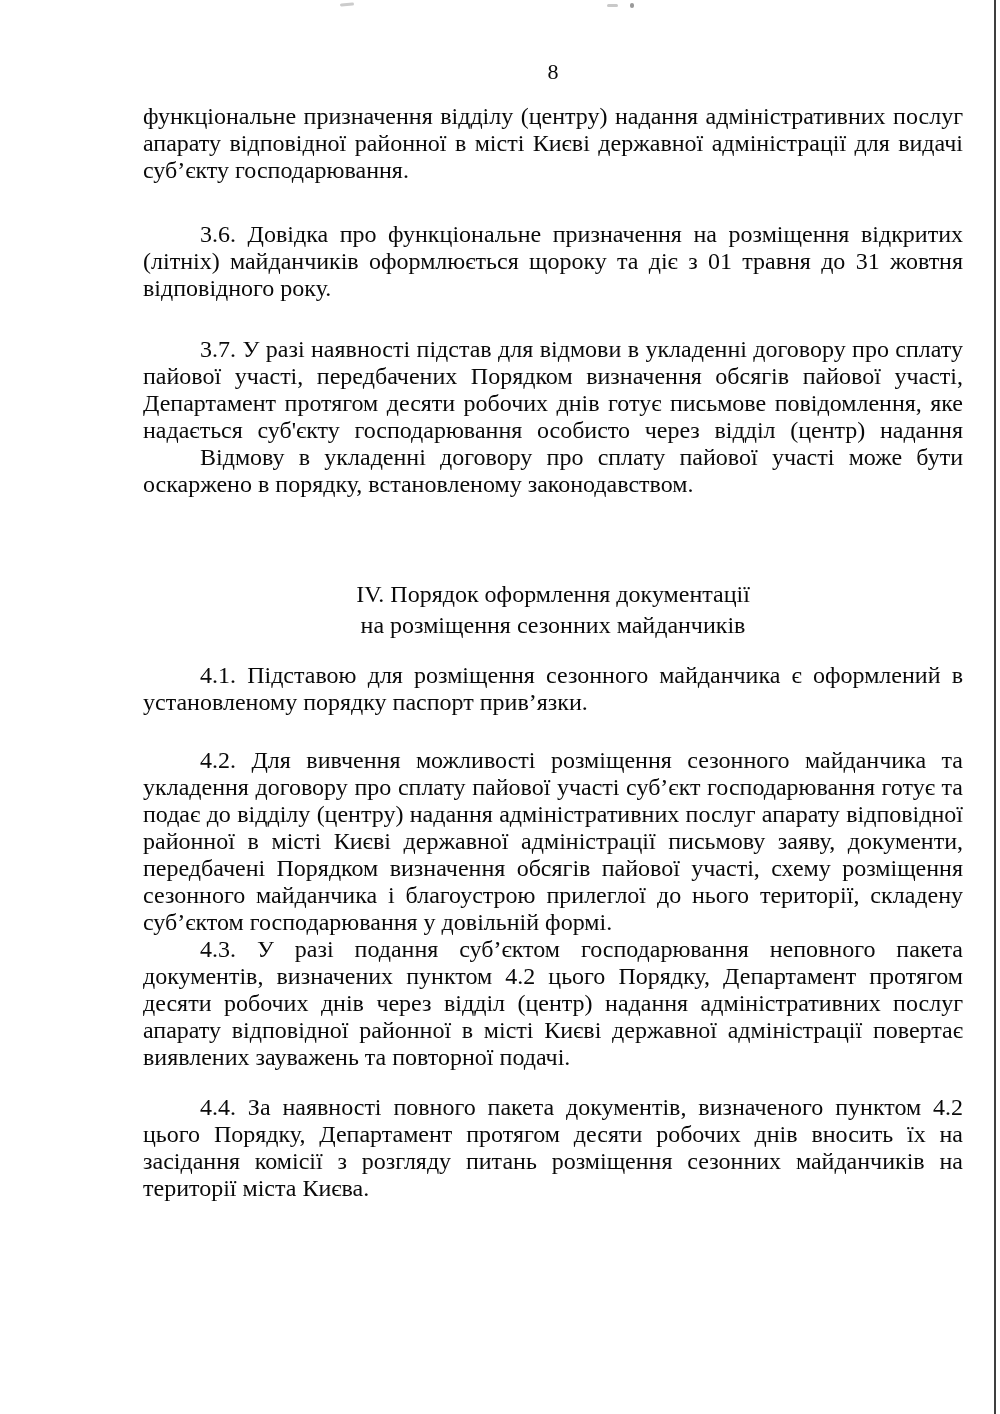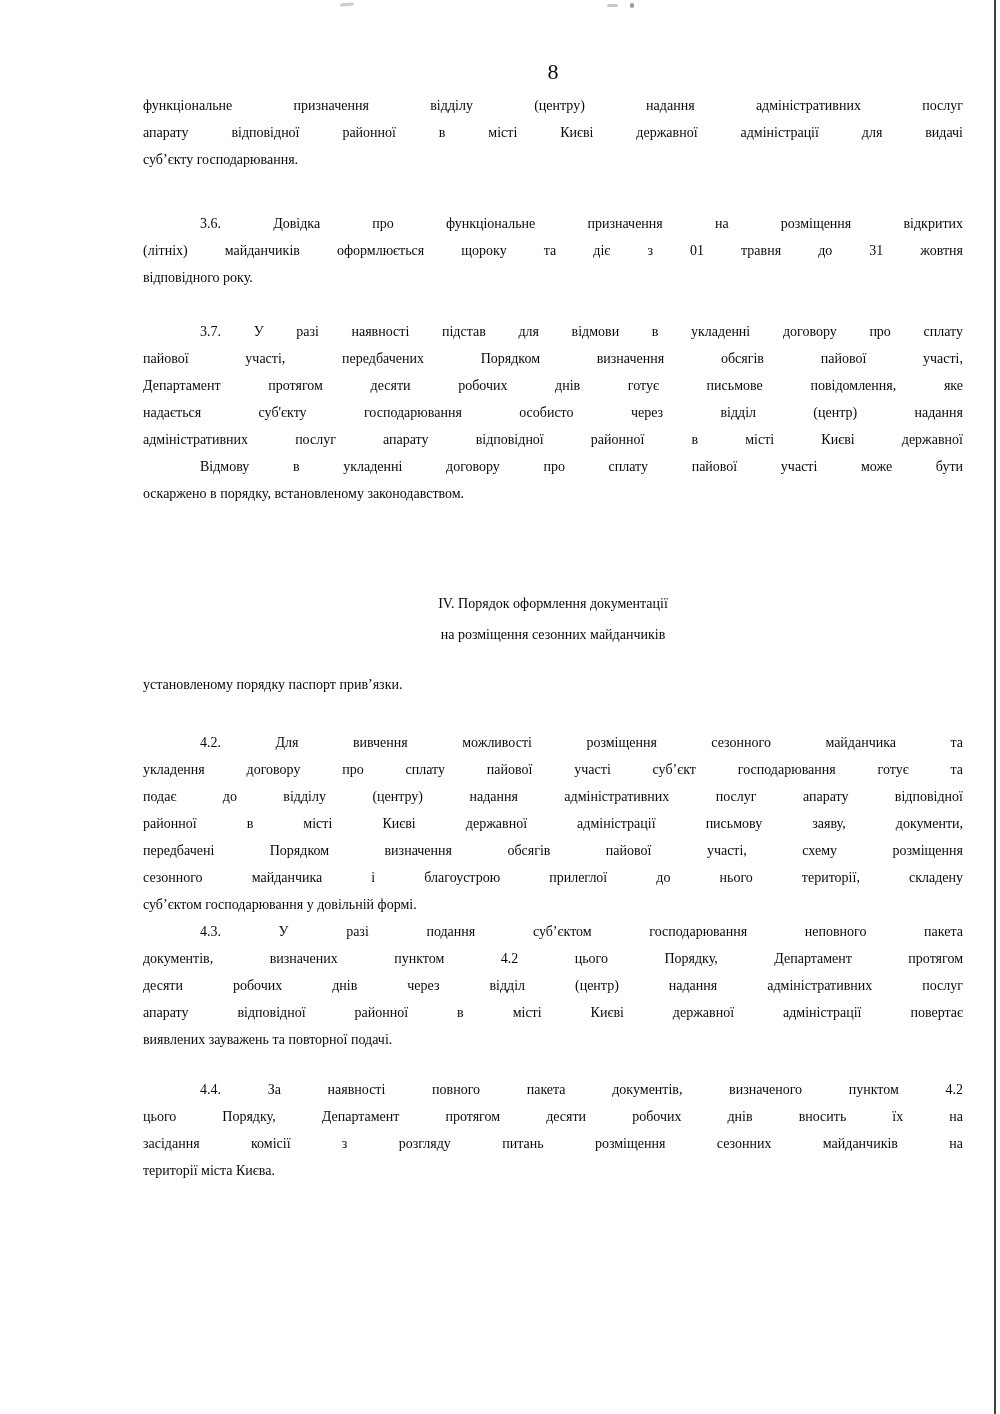--- a/index.html
+++ b/index.html
@@ -43,29 +43,29 @@
     left: 143px;
     top: 58px;
     width: 820px;
     text-align: center;
     font-size: 22px;
     line-height: 27px;
   }
   .text-block {
     position: absolute;
     left: 143px;
-    top: 92px;
+    top: 103px;
     width: 820px;
-    font-size: 14px;
+    font-size: 24px;
     line-height: 27px;
     font-family: Liberation Serif, serif;
   }
   .para { margin: 0; padding: 0; }
   .p1 { margin-top: 37px; }
-  .p2 { margin-top: 27px; }
+  .p2 { margin-top: 34px; }
   .p3 { margin-top: 0; }
   .p4 { margin-top: 81px; }
   .p5 { margin-top: 21px; }
   .p6 { margin-top: 31px; }
   .p7 { }
   .p8 { margin-top: 23px; }
 
   .ln {
     height: 27px;
     overflow: hidden;
@@ -106,34 +106,34 @@
       <div class="ln ind">3.6. Довідка про функціональне призначення на розміщення відкритих</div>
       <div class="ln">(літніх) майданчиків оформлюється щороку та діє з 01 травня до 31 жовтня</div>
       <div class="ln end">відповідного року.</div>
     </div>
 
     <div class="para p2">
       <div class="ln ind">3.7. У разі наявності підстав для відмови в укладенні договору про сплату</div>
       <div class="ln">пайової участі, передбачених Порядком визначення обсягів пайової участі,</div>
       <div class="ln">Департамент протягом десяти робочих днів готує письмове повідомлення, яке</div>
       <div class="ln">надається суб'єкту господарювання особисто через відділ (центр) надання</div>
-      <div class="ln">адміністративних послуг апарату відповідної районної в місті Києві державної</div>
     </div>
 
     <div class="para p3">
       <div class="ln ind">Відмову в укладенні договору про сплату пайової участі може бути</div>
       <div class="ln end">оскаржено в порядку, встановленому законодавством.</div>
     </div>
 
     <div class="para p4 heading">
       <div class="ln">IV. Порядок оформлення документації</div>
       <div class="ln">на розміщення сезонних майданчиків</div>
     </div>
 
     <div class="para p5">
+      <div class="ln ind">4.1. Підставою для розміщення сезонного майданчика є оформлений в</div>
       <div class="ln end">установленому порядку паспорт прив’язки.</div>
     </div>
 
     <div class="para p6">
       <div class="ln ind">4.2. Для вивчення можливості розміщення сезонного майданчика та</div>
       <div class="ln">укладення договору про сплату пайової участі суб’єкт господарювання готує та</div>
       <div class="ln">подає до відділу (центру) надання адміністративних послуг апарату відповідної</div>
       <div class="ln">районної в місті Києві державної адміністрації письмову заяву, документи,</div>
       <div class="ln">передбачені Порядком визначення обсягів пайової участі, схему розміщення</div>
       <div class="ln">сезонного майданчика і благоустрою прилеглої до нього території, складену</div>

